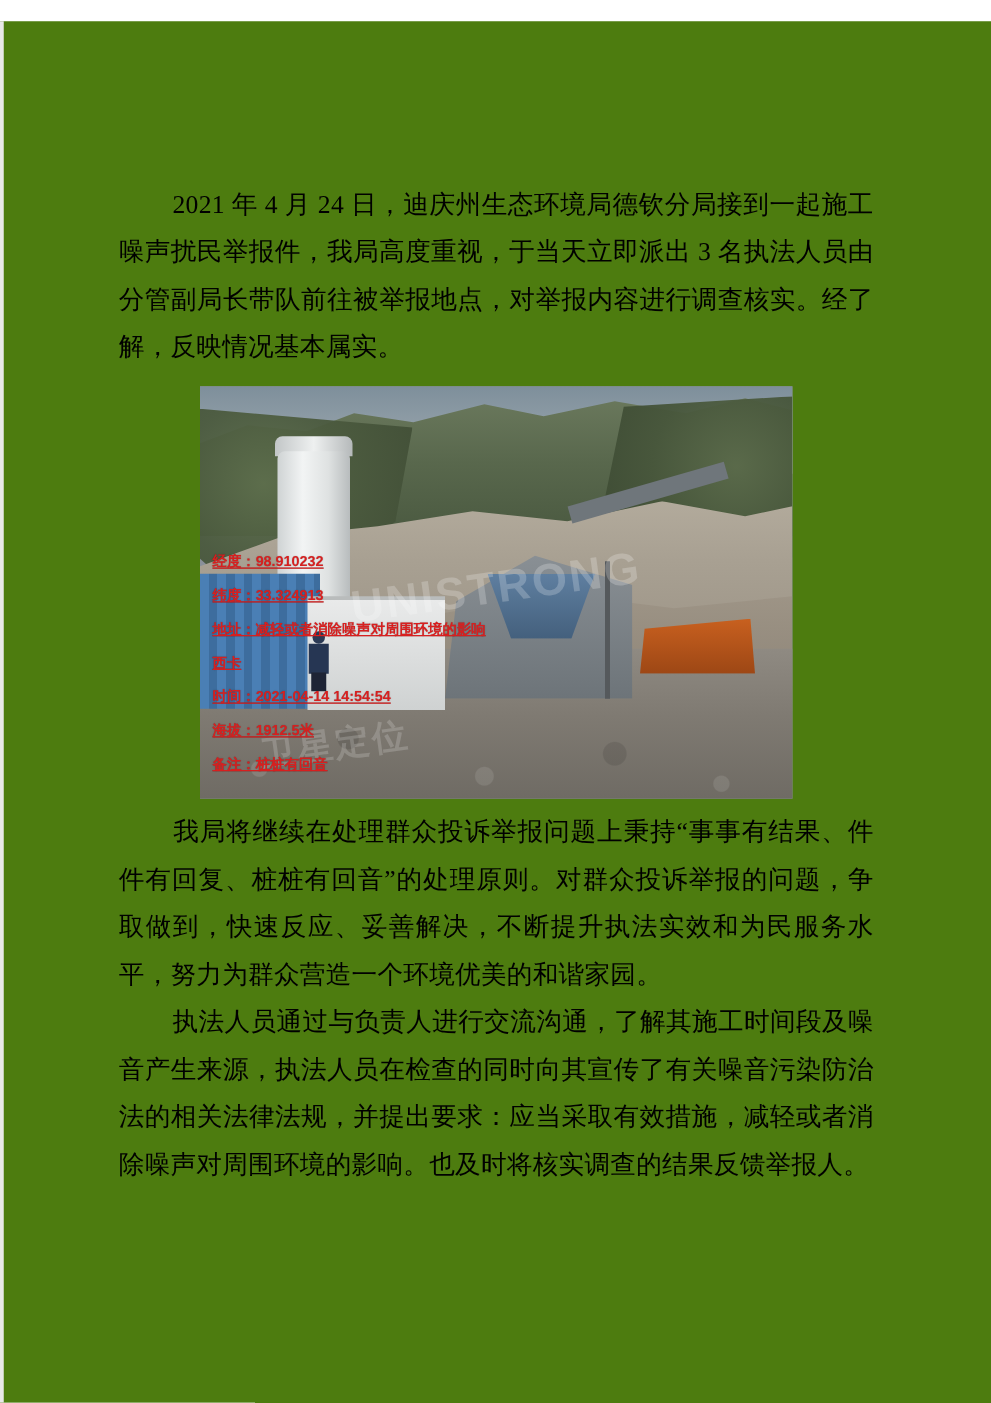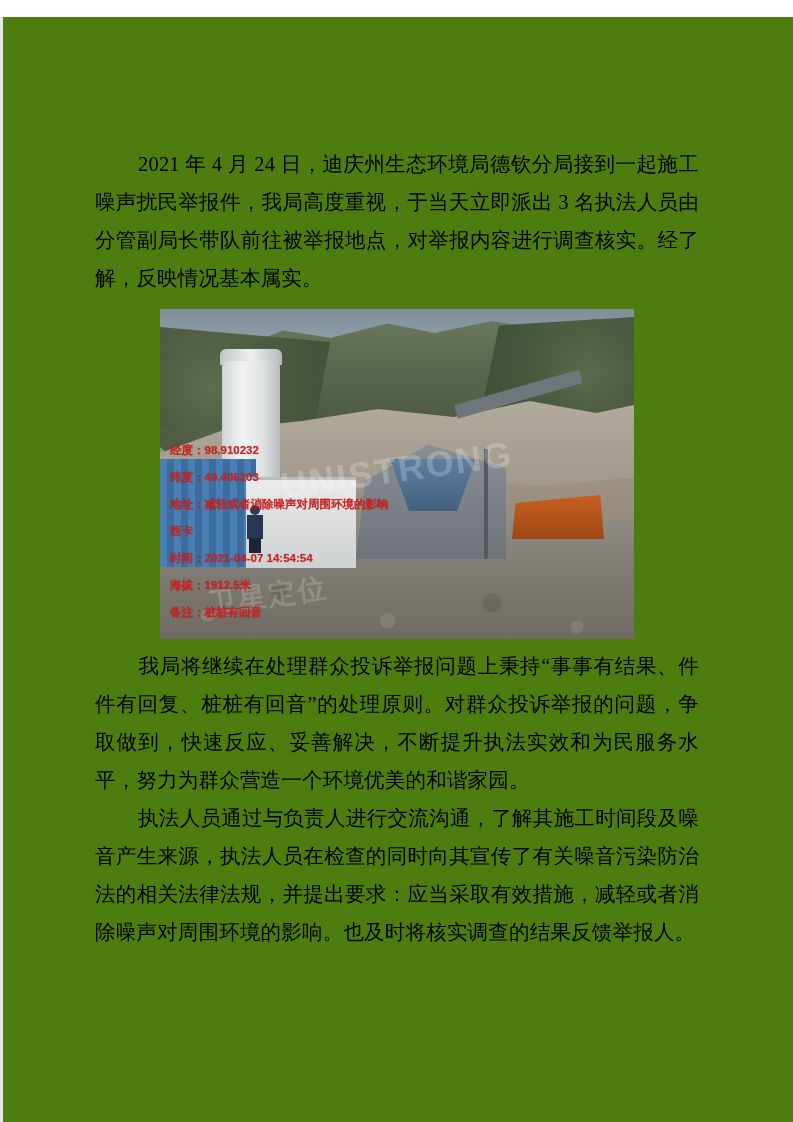--- a/index.html
+++ b/index.html
@@ -185,20 +185,21 @@
     position: absolute;
     left: 10px;
     bottom: 6px;
     font-family: "Liberation Sans", "DejaVu Sans", sans-serif;
     font-size: 11.5px;
     line-height: 13.5px;
     color: #d81f1f;
     font-weight: 700;
     text-shadow: 0 0 1px rgba(0,0,0,.35);
     white-space: pre-line;
+    text-decoration: underline;
   }
   .stamp div { white-space: nowrap; }
 </style>
 </head>
 <body>
 
 <div class="page">
   <div class="page-border-left"></div>
 
   <div class="content">
@@ -227,24 +228,24 @@
         <div class="white-shed"></div>
         <div class="worker">
           <div class="head"></div>
           <div class="body"></div>
           <div class="legs"></div>
         </div>
         <div class="watermark">UNISTRONG</div>
         <div class="watermark2">卫星定位</div>
         <div class="stamp">
           <div>经度：98.910232</div>
-          <div>纬度：49.406203</div>
+          <div>纬度：33.324913</div>
           <div>地址：减轻或者消除噪声对周围环境的影响</div>
           <div>西卡</div>
-          <div>时间：2021-04-07 14:54:54</div>
+          <div>时间：2021-04-14 14:54:54</div>
           <div>海拔：1912.5米</div>
           <div>备注：桩桩有回音</div>
         </div>
       </div>
     </div>
 
     <p class="para"><span class="indent"></span><span>我局将继续在处理群众投诉举报问题上秉持“事事有结果、件件有回复、桩桩有回音”的处理原则。对群众投诉举报的问题，争取做到，快速反应、妥善解决，不断提升执法实效和为民服务水平，努力为群众营造一个环境优美的和谐家园。</span></p>
 
     <p class="para"><span class="indent"></span><span>执法人员通过与负责人进行交流沟通，了解其施工时间段及噪音产生来源，执法人员在检查的同时向其宣传了有关噪音污染防治法的相关法律法规，并提出要求：应当采取有效措施，减轻或者消除噪声对周围环境的影响。也及时将核实调查的结果反馈举报人。</span></p>
 

